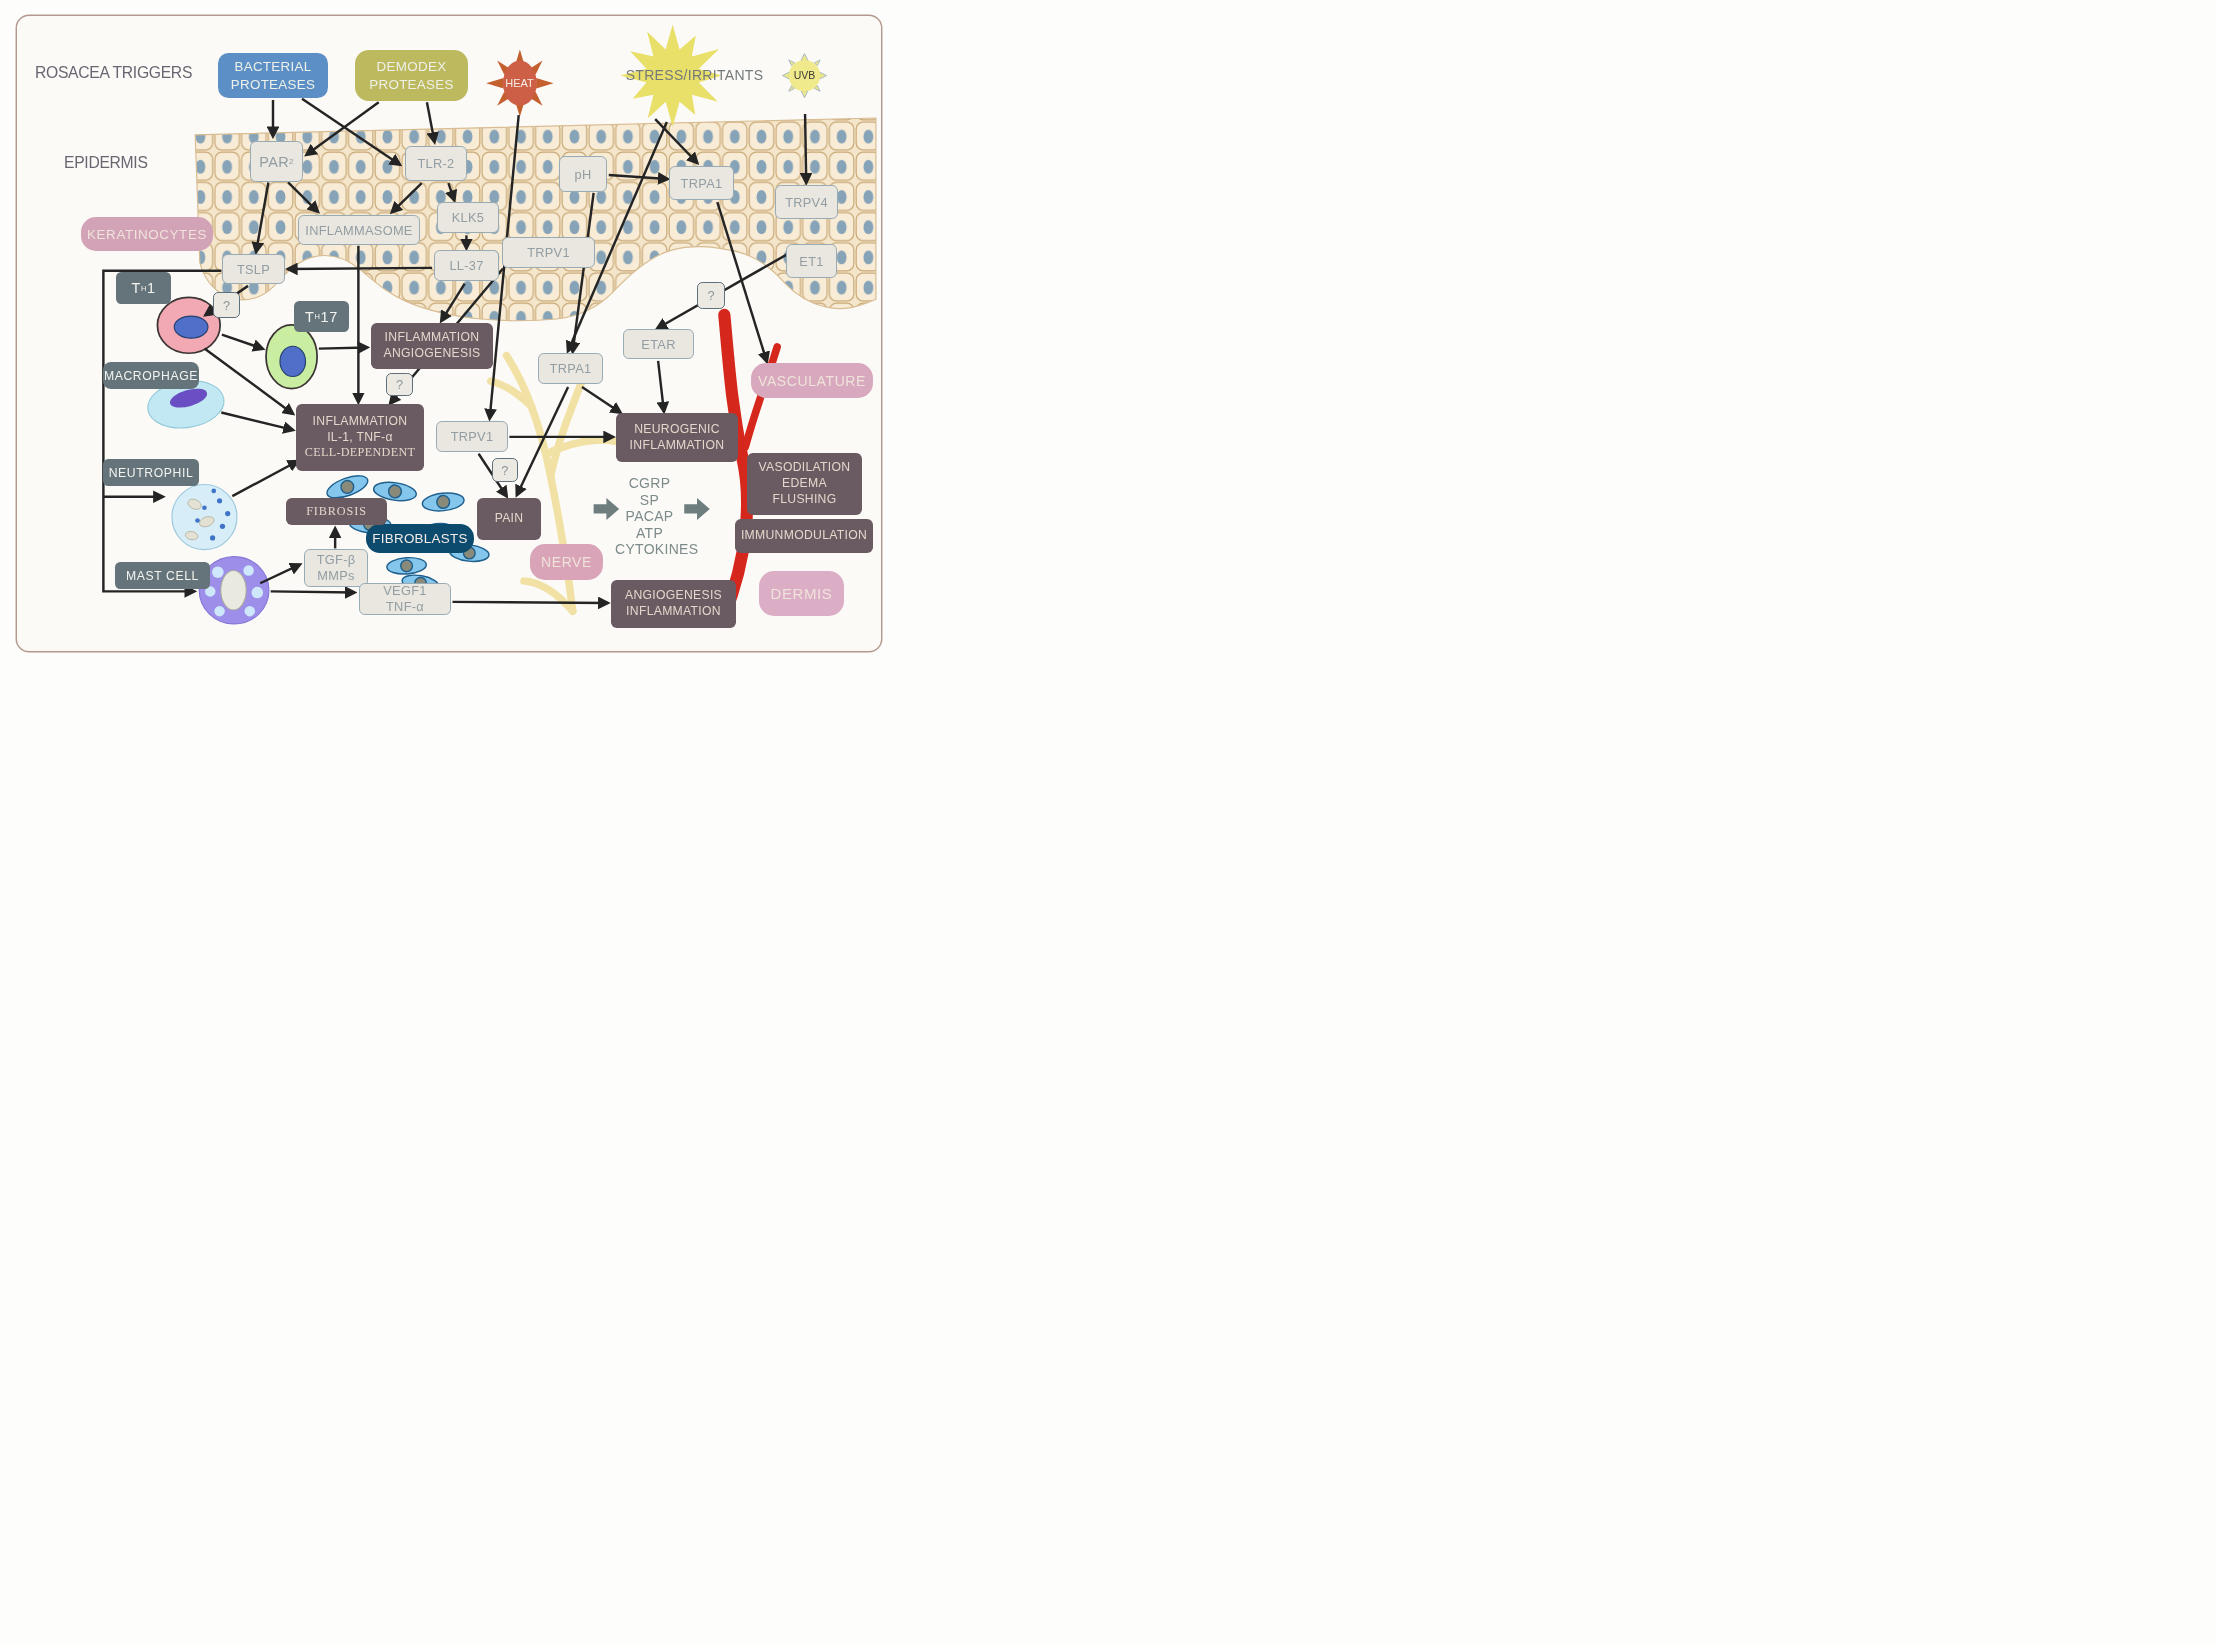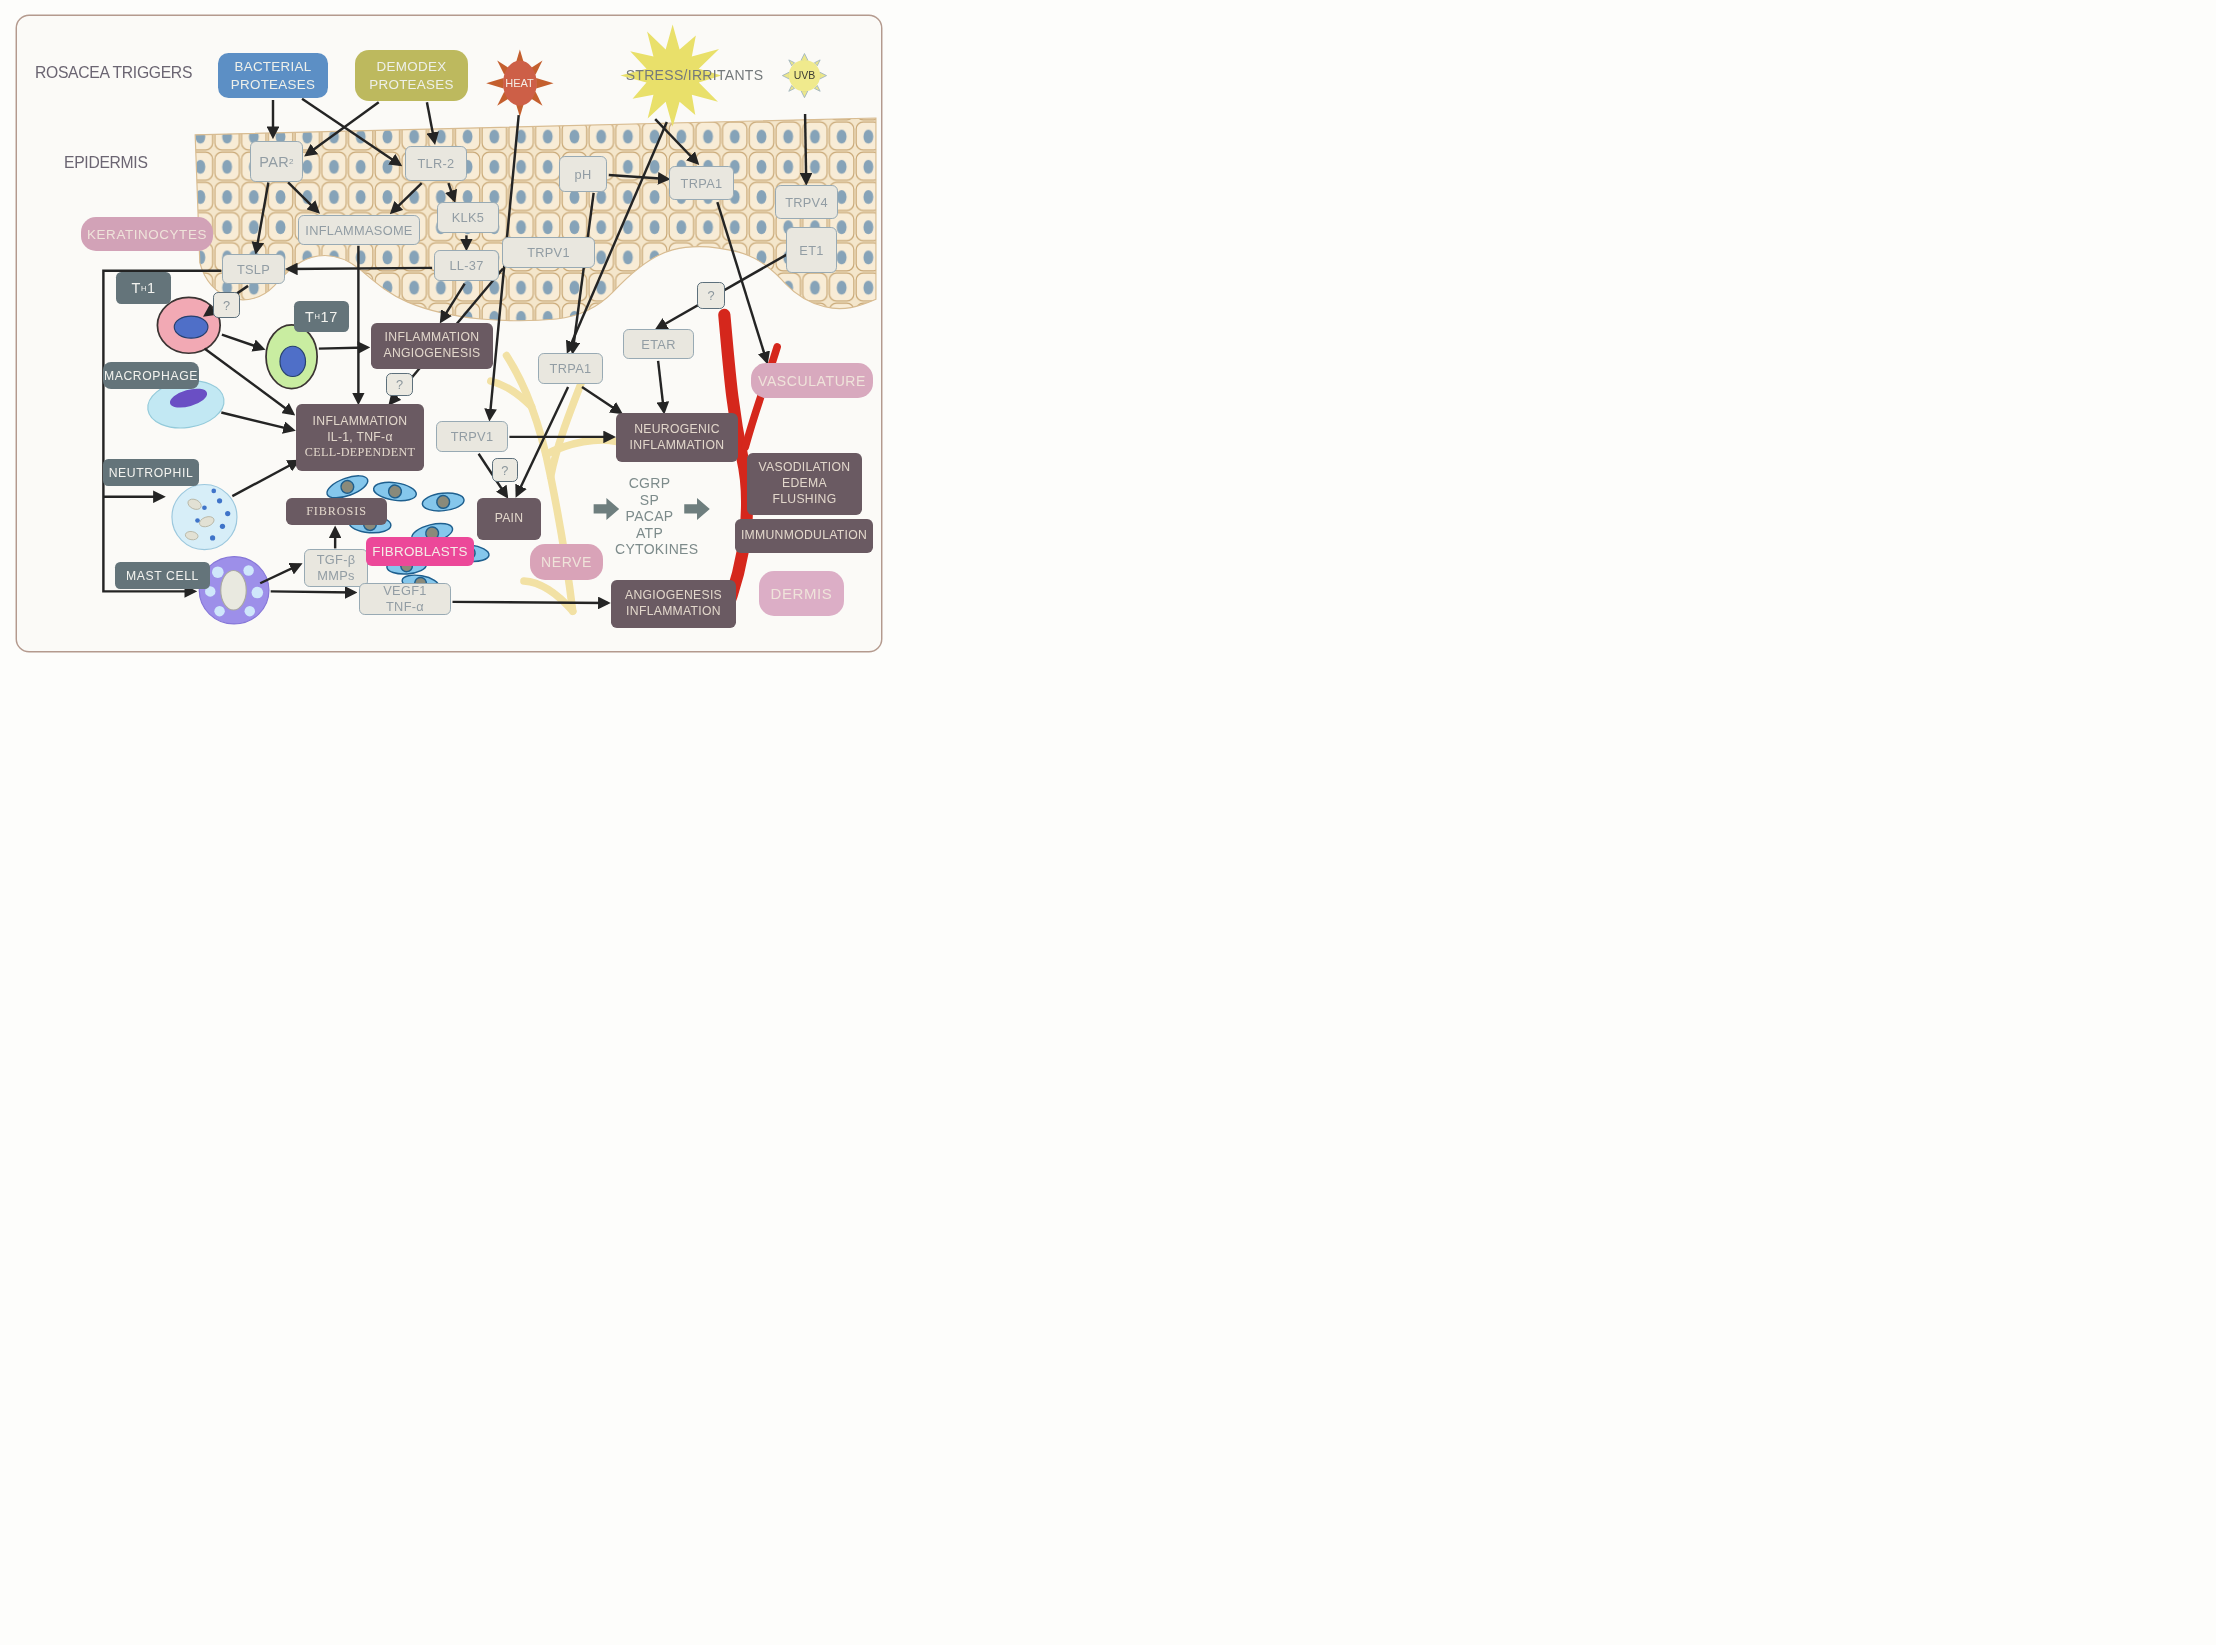--- a/index.html
+++ b/index.html
@@ -259,21 +259,21 @@
 </div>
 <div class="abs flex rbox" style="left:405px;top:146px;width:62px;height:35px;">TLR-2</div>
 <div class="abs flex rbox" style="left:559px;top:156px;width:48px;height:36px;">pH</div>
 <div class="abs flex rbox" style="left:669px;top:166px;width:65px;height:34px;">TRPA1</div>
 <div class="abs flex rbox" style="left:775px;top:185px;width:63px;height:34px;">TRPV4</div>
 <div class="abs flex rbox" style="left:298px;top:215px;width:122px;height:30px;">INFLAMMASOME</div>
 <div class="abs flex rbox" style="left:437px;top:202px;width:62px;height:31px;">KLK5</div>
 <div class="abs flex rbox" style="left:502px;top:237px;width:93px;height:31px;">TRPV1</div>
 <div class="abs flex rbox" style="left:434px;top:250px;width:65px;height:31px;">LL-37</div>
 <div class="abs flex rbox" style="left:222px;top:254px;width:63px;height:30px;">TSLP</div>
-<div class="abs flex rbox" style="left:786px;top:227px;width:51px;height:46px;">ET1</div>
+<div class="abs flex rbox" style="left:786px;top:244px;width:51px;height:34px;">ET1</div>
 <div class="abs flex rbox" style="left:623px;top:329px;width:71px;height:30px;">ETAR</div>
 <div class="abs flex rbox" style="left:538px;top:353px;width:65px;height:31px;">TRPA1</div>
 <div class="abs flex rbox" style="left:436px;top:421px;width:72px;height:31px;">TRPV1</div>
 <div class="abs flex rbox" style="left:304px;top:549px;width:64px;height:38px;flex-direction:column;line-height:1.25;">
   <div>TGF-β</div>
   <div>MMPs</div>
 </div>
 <div class="abs flex rbox" style="left:359px;top:583px;width:92px;height:32px;flex-direction:column;line-height:1.25;">
   <div>VEGF1</div>
   <div>TNF-α</div>
@@ -290,21 +290,21 @@
       <span>1</span>
 </div>
 <div class="abs flex sbox" style="left:294px;top:301px;width:55px;height:31px;font-size:14.5px;">
   <span>T</span>
       <sub>H</sub>
       <span>17</span>
 </div>
 <div class="abs flex sbox" style="left:103px;top:362px;width:96px;height:27px;border-radius:8px;">MACROPHAGE</div>
 <div class="abs flex sbox" style="left:103px;top:459px;width:96px;height:27px;">NEUTROPHIL</div>
 <div class="abs flex sbox" style="left:115px;top:562px;width:95px;height:27px;">MAST CELL</div>
-<div class="abs flex" style="left:366px;top:537px;width:108px;height:29px;background:#ec4899;border-radius:6px;color:#f4ece7;font-size:13.4px;letter-spacing:0.3px;">FIBROBLASTS</div>
+<div class="abs flex" style="left:366px;top:524px;width:108px;height:29px;background:#0c4a6e;border-radius:14px;color:#f4ece7;font-size:13.4px;letter-spacing:0.3px;">FIBROBLASTS</div>
 
 <div class="abs flex dbox" style="left:371px;top:323px;width:122px;height:46px;">
   <div>INFLAMMATION</div>
   <div>ANGIOGENESIS</div>
 </div>
 <div class="abs flex dbox" style="left:296px;top:404px;width:128px;height:67px;">
   <div>INFLAMMATION</div>
   <div>IL-1, TNF-α</div>
   <div class="serif">CELL-DEPENDENT</div>
 </div>

